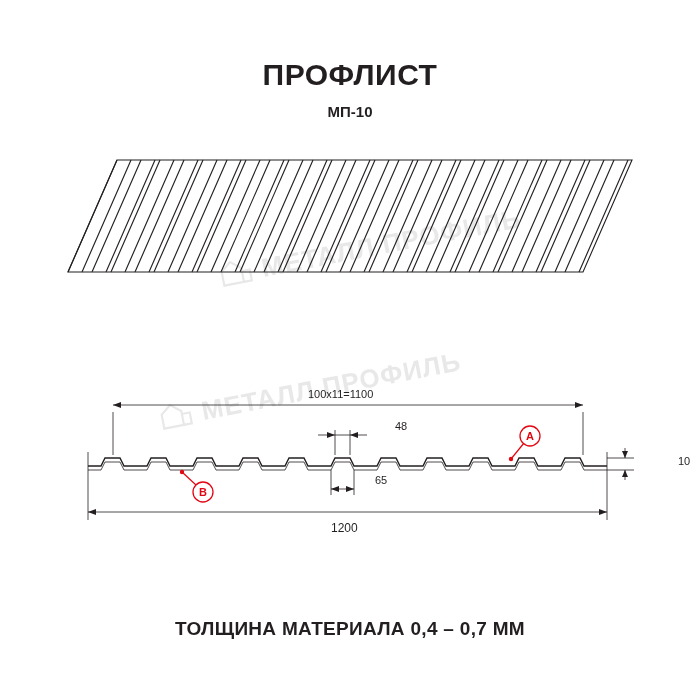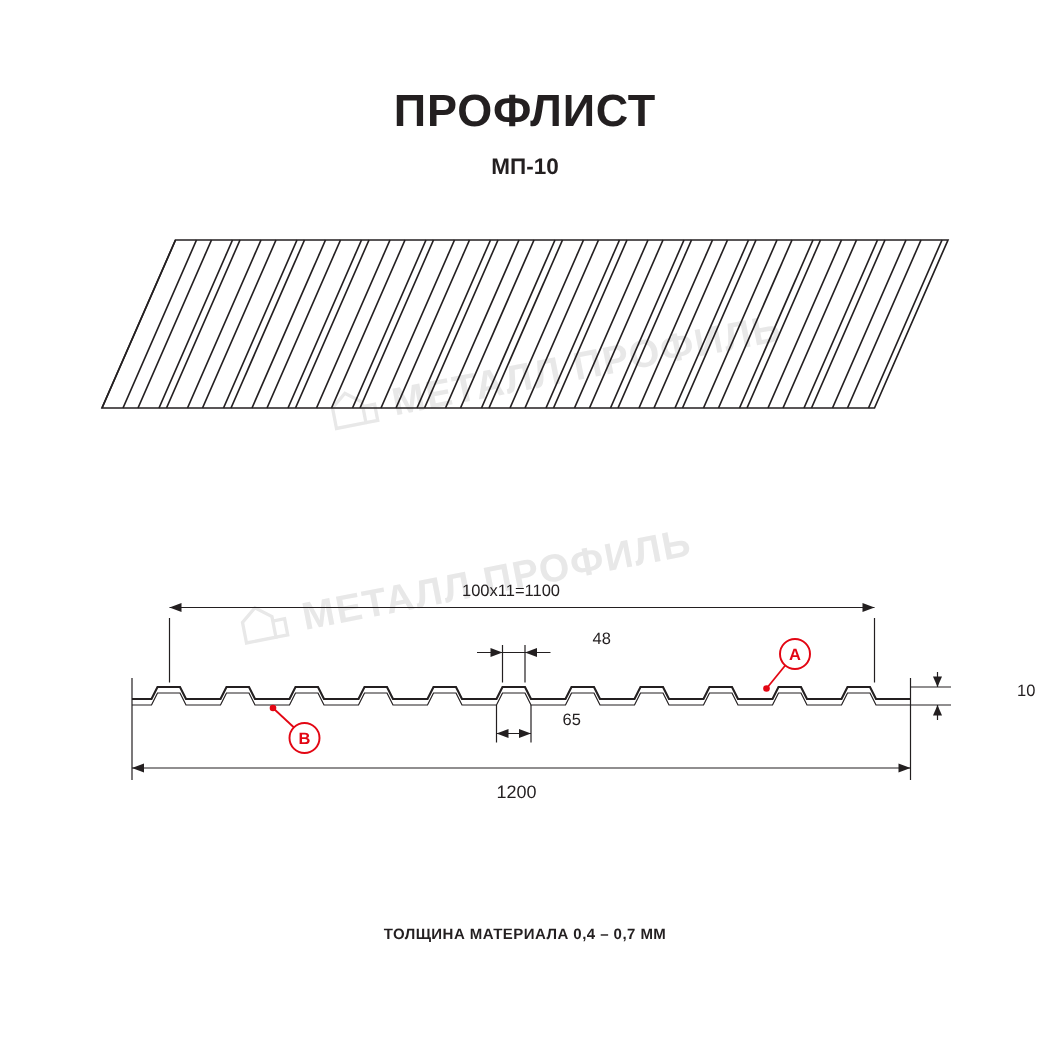--- a/index.html
+++ b/index.html
@@ -40,21 +40,21 @@
     font-size: 15px;
     font-weight: bold;
     color: #231f20;
   }
   .footnote {
     position: absolute;
     top: 618px;
     left: 0;
     width: 700px;
     text-align: center;
-    font-size: 10px;
+    font-size: 19px;
     font-weight: bold;
     letter-spacing: 0.3px;
     color: #231f20;
   }
   .svg-layer {
     position: absolute;
     top: 0;
     left: 0;
   }
   .wm {

